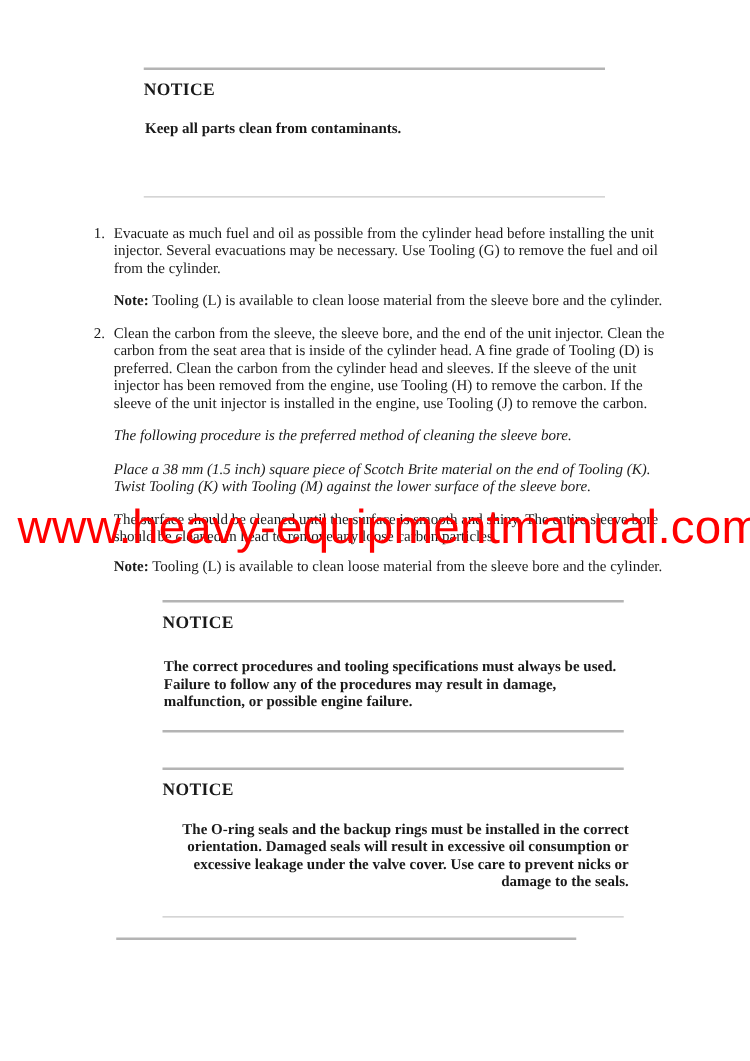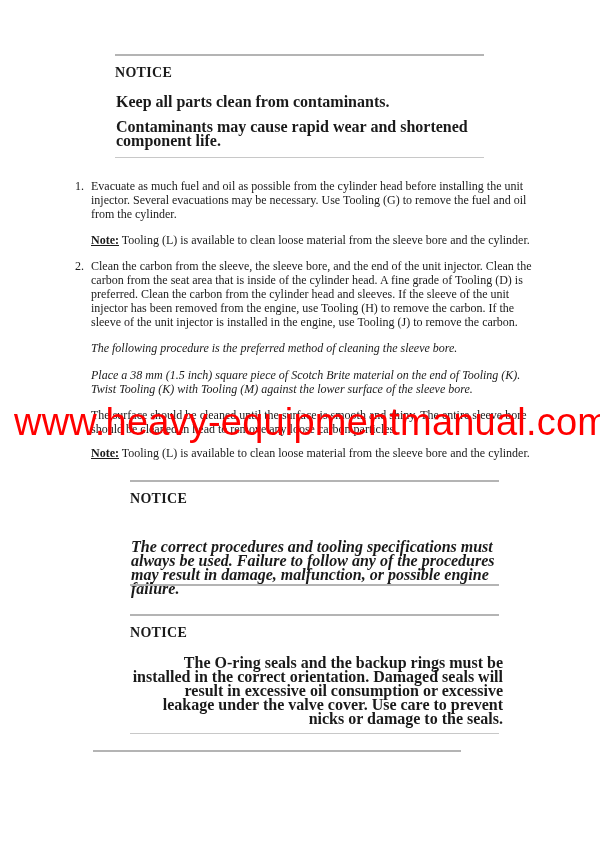--- a/index.html
+++ b/index.html
@@ -7,43 +7,42 @@
       width: 600px; height: 849px; position: relative; overflow: hidden;
       font-family: "Liberation Serif", "DejaVu Serif", serif;
       color: #1a1a1a;
     }
     .hr { position: absolute; height: 2px; background: #b4b4b4; }
     .notice-title {
       position: absolute; font-weight: bold; font-size: 14px;
       letter-spacing: 0.3px;
     }
     .notice-text {
-      position: absolute; font-weight: bold; font-size: 16px; line-height: 14px;
+      position: absolute; font-weight: bold; font-size: 12px; line-height: 14px;
     }
     .body-text {
       position: absolute; font-size: 12px; line-height: 14px;
     }
     .num { position: absolute; font-size: 12px; line-height: 14px; }
-    .note-label { font-weight: bold; text-decoration: underline; }
+    .note-label { font-weight: bold; }
     p { margin: 0; }
     .watermark {
       position: absolute; left: 14px; top: 400px;
       font-family: "Liberation Sans", "DejaVu Sans", sans-serif;
       font-size: 38px; line-height: 44px; color: #ff0000;
       white-space: nowrap; letter-spacing: 0.2px;
     }
   </style>
 </head>
 <body>
 
 <div class="hr" style="left:115px; top:54px; width:369px;"></div>
 <div class="notice-title" style="left:115px; top:65px; width:369px;">NOTICE</div>
 <div class="notice-text" style="left:116px; top:95px; width:380px;">
   <p style="margin-bottom:11px;">Keep all parts clean from contaminants.</p>
-  <p>Contaminants may cause rapid wear and shortened component life.</p>
 </div>
 <div class="hr" style="left:115px; top:157px; width:369px; height:1px; background:#c8c8c8;"></div>
 
 <div class="num" style="left:75px; top:179px;">1.</div>
 <div class="body-text" style="left:91px; top:179px; width:455px;">Evacuate as much fuel and oil as possible from the cylinder head before installing the unit injector. Several evacuations may be necessary. Use Tooling (G) to remove the fuel and oil from the cylinder.</div>
 <div class="body-text" style="left:91px; top:233px; width:470px; white-space:nowrap;">
   <span class="note-label">Note:</span><span> Tooling (L) is available to clean loose material from the sleeve bore and the cylinder.</span>
 </div>
 
 <div class="num" style="left:75px; top:259px;">2.</div>
@@ -52,21 +51,21 @@
 <div class="body-text" style="left:91px; top:368px; width:455px;font-style:italic;">Place a 38 mm (1.5 inch) square piece of Scotch Brite material on the end of Tooling (K). Twist Tooling (K) with Tooling (M) against the lower surface of the sleeve bore.</div>
 <div class="body-text" style="left:91px; top:408px; width:455px;">The surface should be cleaned until the surface is smooth and shiny. The entire sleeve bore should be cleaned in head to remove any loose carbon particles.</div>
 <div class="body-text" style="left:91px; top:446px; width:470px; white-space:nowrap;">
   <span class="note-label">Note:</span><span> Tooling (L) is available to clean loose material from the sleeve bore and the cylinder.</span>
 </div>
 
 <div class="watermark">www.heavy-equipmentmanual.com</div>
 
 <div class="hr" style="left:130px; top:480px; width:369px;"></div>
 <div class="notice-title" style="left:130px; top:491px; width:369px;">NOTICE</div>
-<div class="notice-text" style="left:131px; top:540px; width:372px;font-style:italic;">
+<div class="notice-text" style="left:131px; top:526px; width:372px;">
   <p>The correct procedures and tooling specifications must always be used. Failure to follow any of the procedures may result in damage, malfunction, or possible engine failure.</p>
 </div>
 <div class="hr" style="left:130px; top:584px; width:369px;"></div>
 
 <div class="hr" style="left:130px; top:614px; width:369px;"></div>
 <div class="notice-title" style="left:130px; top:625px; width:369px;">NOTICE</div>
 <div class="notice-text" style="left:131px; top:656px; width:372px;text-align:right;">
   <p>The O-ring seals and the backup rings must be installed in the correct orientation. Damaged seals will result in excessive oil consumption or excessive leakage under the valve cover. Use care to prevent nicks or damage to the seals.</p>
 </div>
 <div class="hr" style="left:130px; top:733px; width:369px; height:1px; background:#c8c8c8;"></div>

